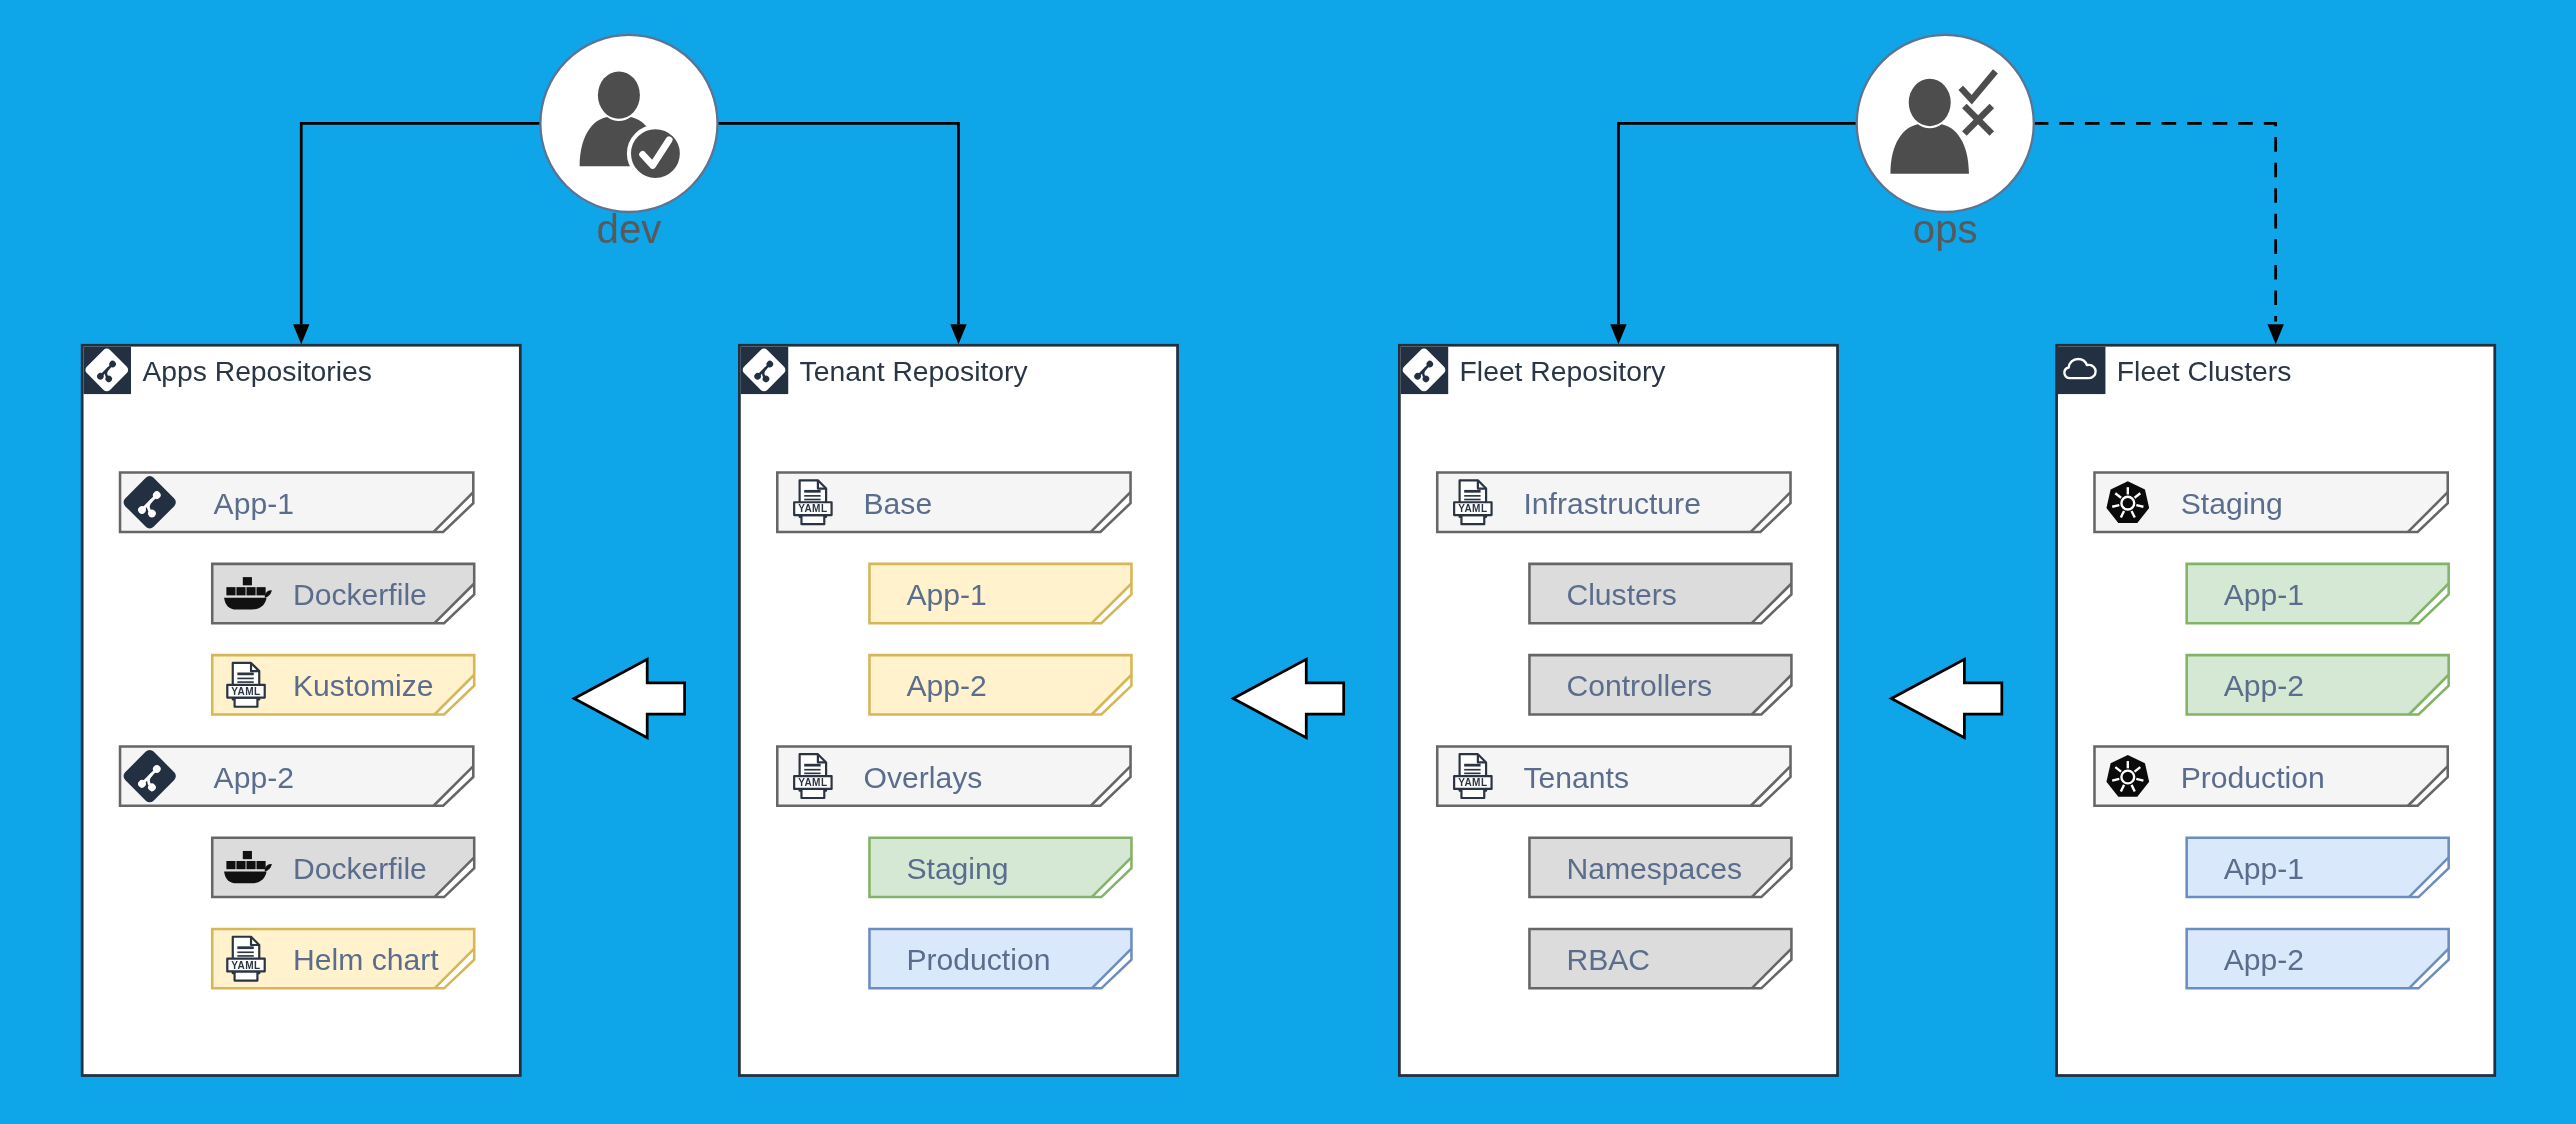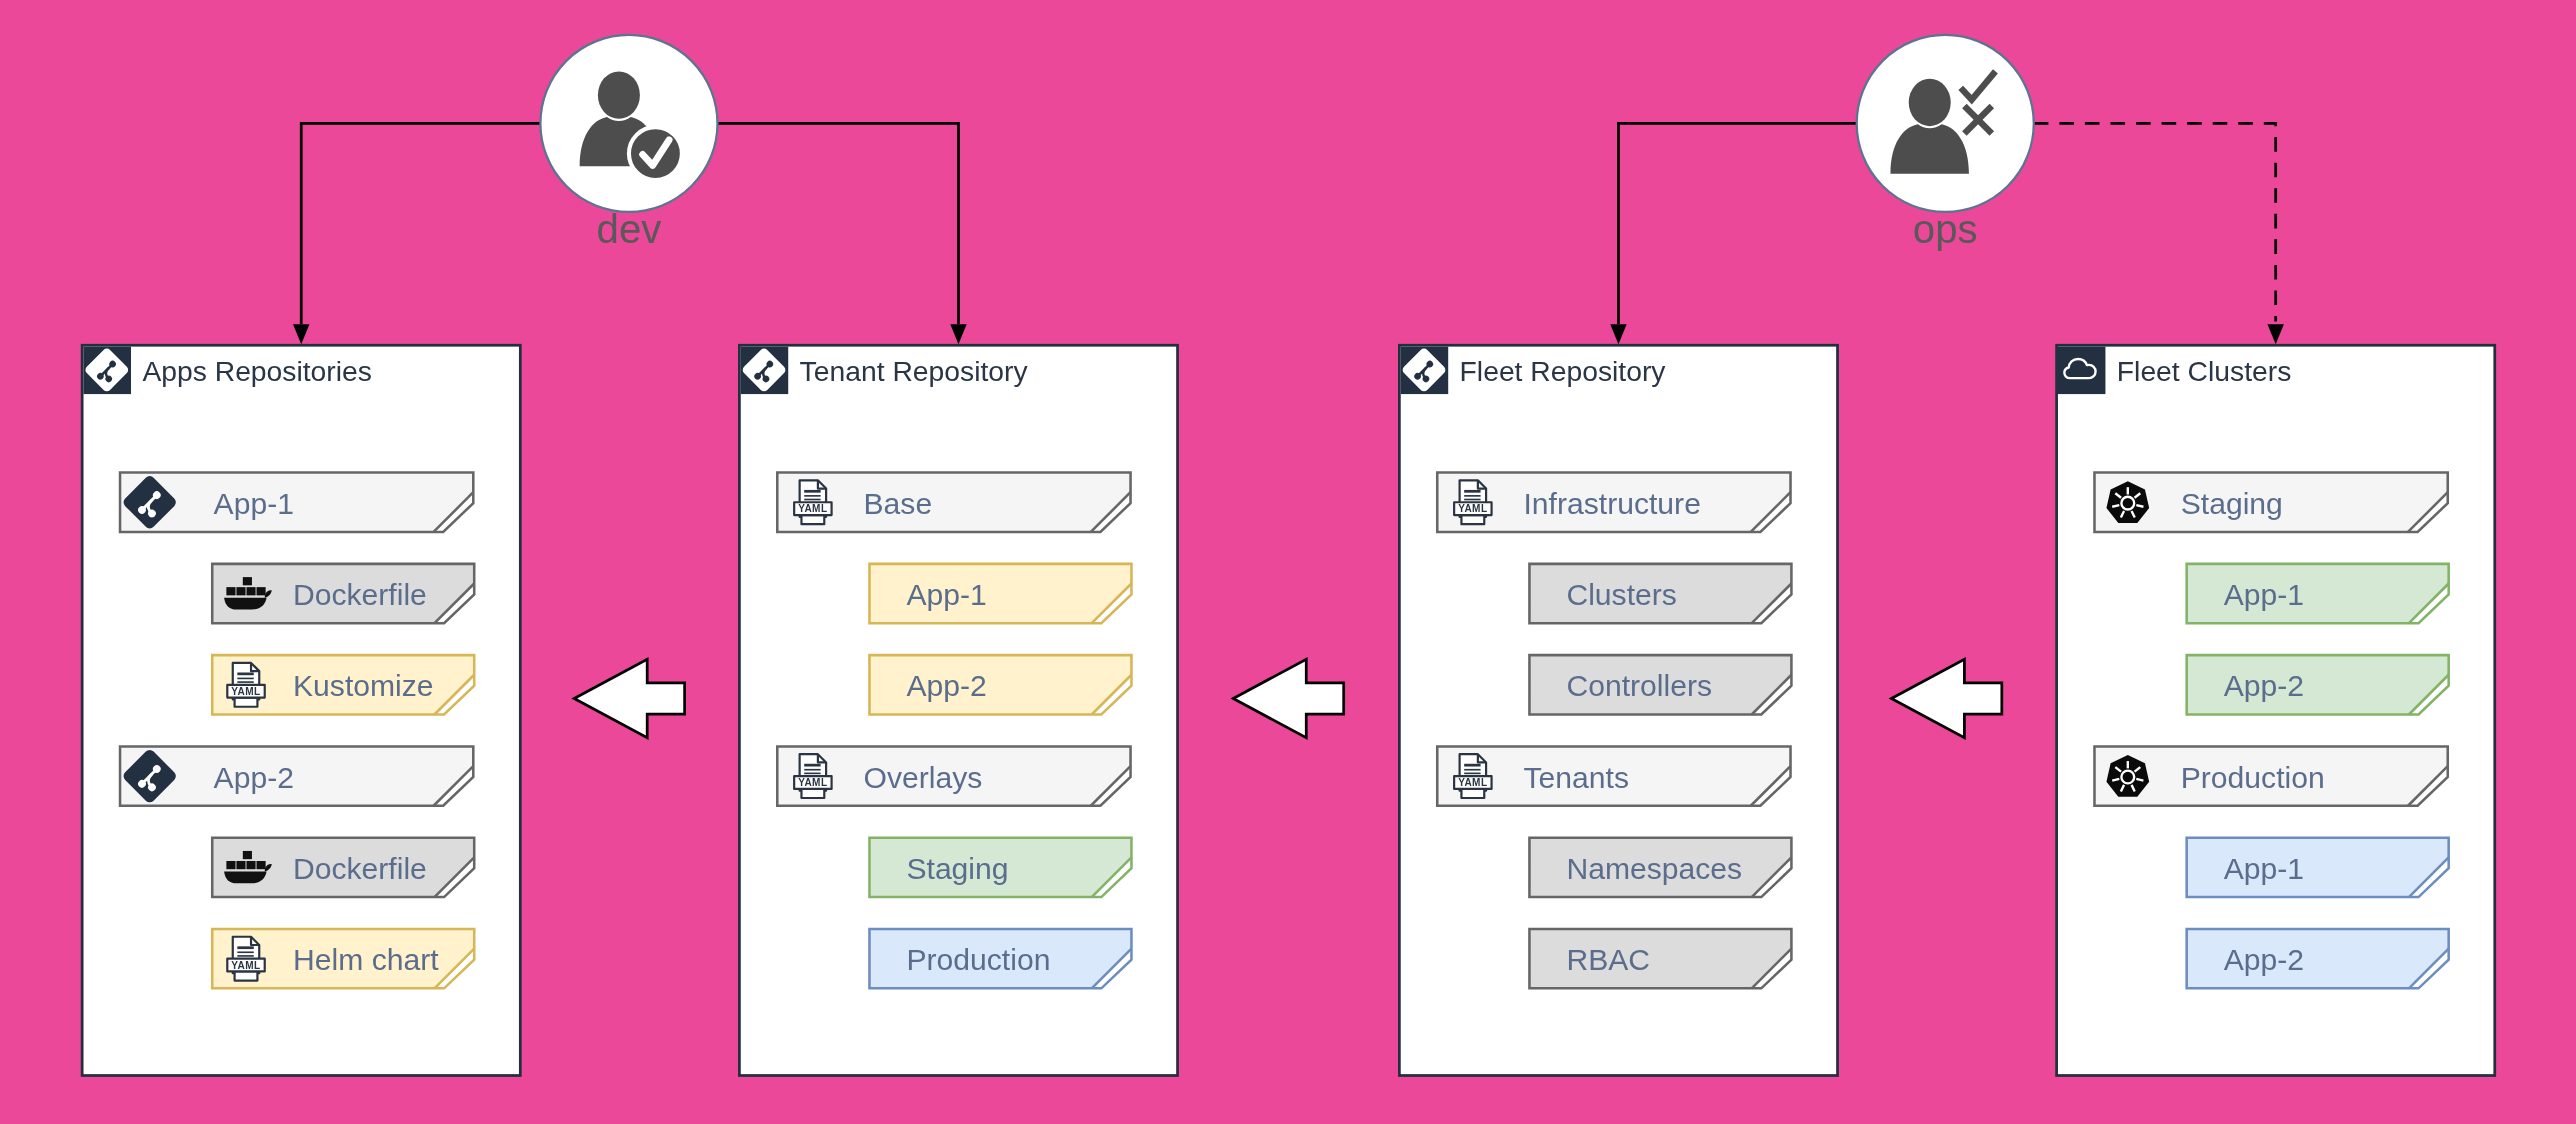--- a/index.html
+++ b/index.html
@@ -1,16 +1,16 @@
 <!DOCTYPE html>
 <html style="font-size:14.6px"><head>
 <meta charset="utf-8">
 <style>
   html,body{margin:0;padding:0;background:#ffffff;}
-  .canvas{position:relative;width:2576px;height:1125px;background:#ec4899;overflow:hidden;}
+  .canvas{position:relative;width:2576px;height:1125px;background:#0ea5e9;overflow:hidden;}
   svg{display:block;}
   text{font-family:"Liberation Sans","DejaVu Sans",sans-serif;}
   .box-frame{fill:#ffffff;stroke:#222f3f;stroke-width:3px;}
   .hdr-sq{fill:#233041;stroke:none;}
   .box-title{font-size:31px;fill:#2a3645;}
   .row-label{font-size:33px;fill:#5b6d8c;}
   .user-label{font-size:44px;fill:#595959;}
   .yaml-label{font-size:11px;font-weight:bold;fill:#2a3442;letter-spacing:.5px;}
   .c-light{--f:#f5f5f5;--s:#666666;}
   .c-gray{--f:#dcdcdc;--s:#666666;}

